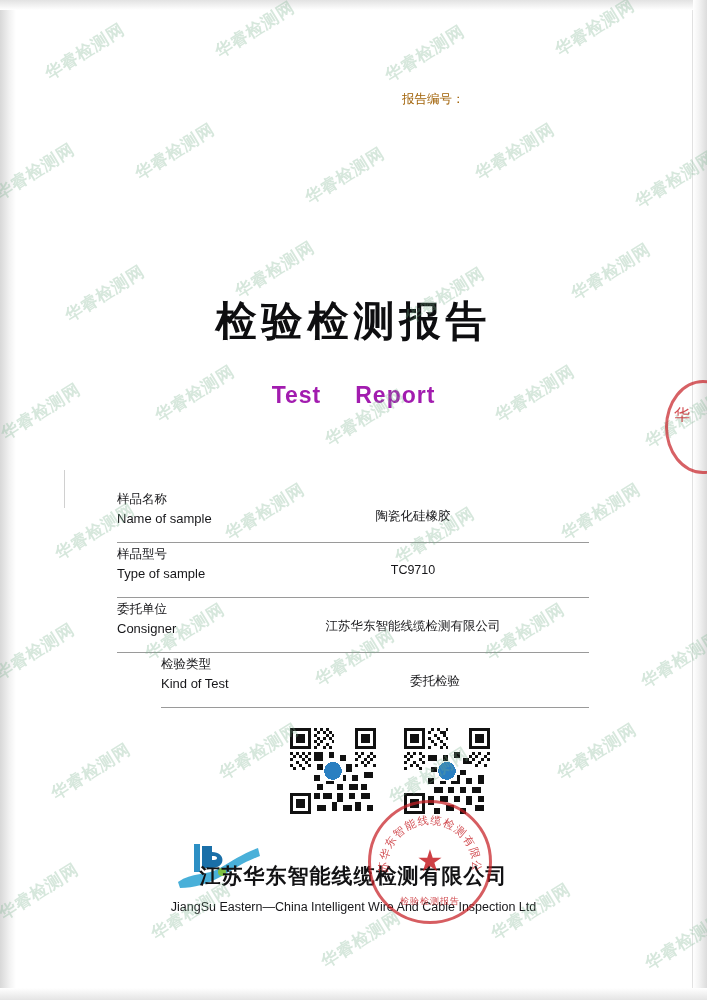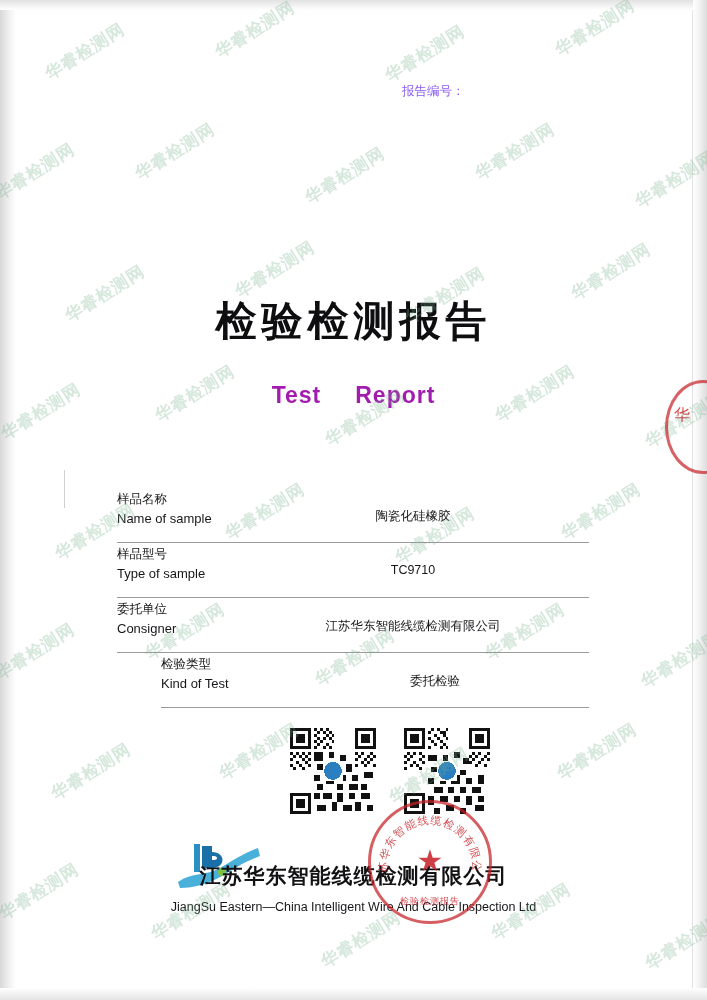--- a/index.html
+++ b/index.html
@@ -68,23 +68,23 @@
     transform: rotate(-32deg);
     white-space: nowrap;
     letter-spacing: 1px;
     font-weight: 600;
   }
 
   
   .ref-block {
     position: absolute;
     left: 402px;
-    top: 80px;
+    top: 88px;
     font-size: 12.5px;
-    color: #8b5cf6;
+    color: #a16207;
     line-height: 23px;
   }
   .ref-row { display: flex; }
   .ref-label { width: 108px; }
   .ref-value { white-space: nowrap; }
 
   
   .title-cn {
     position: absolute;
     left: 0; top: 294px;

